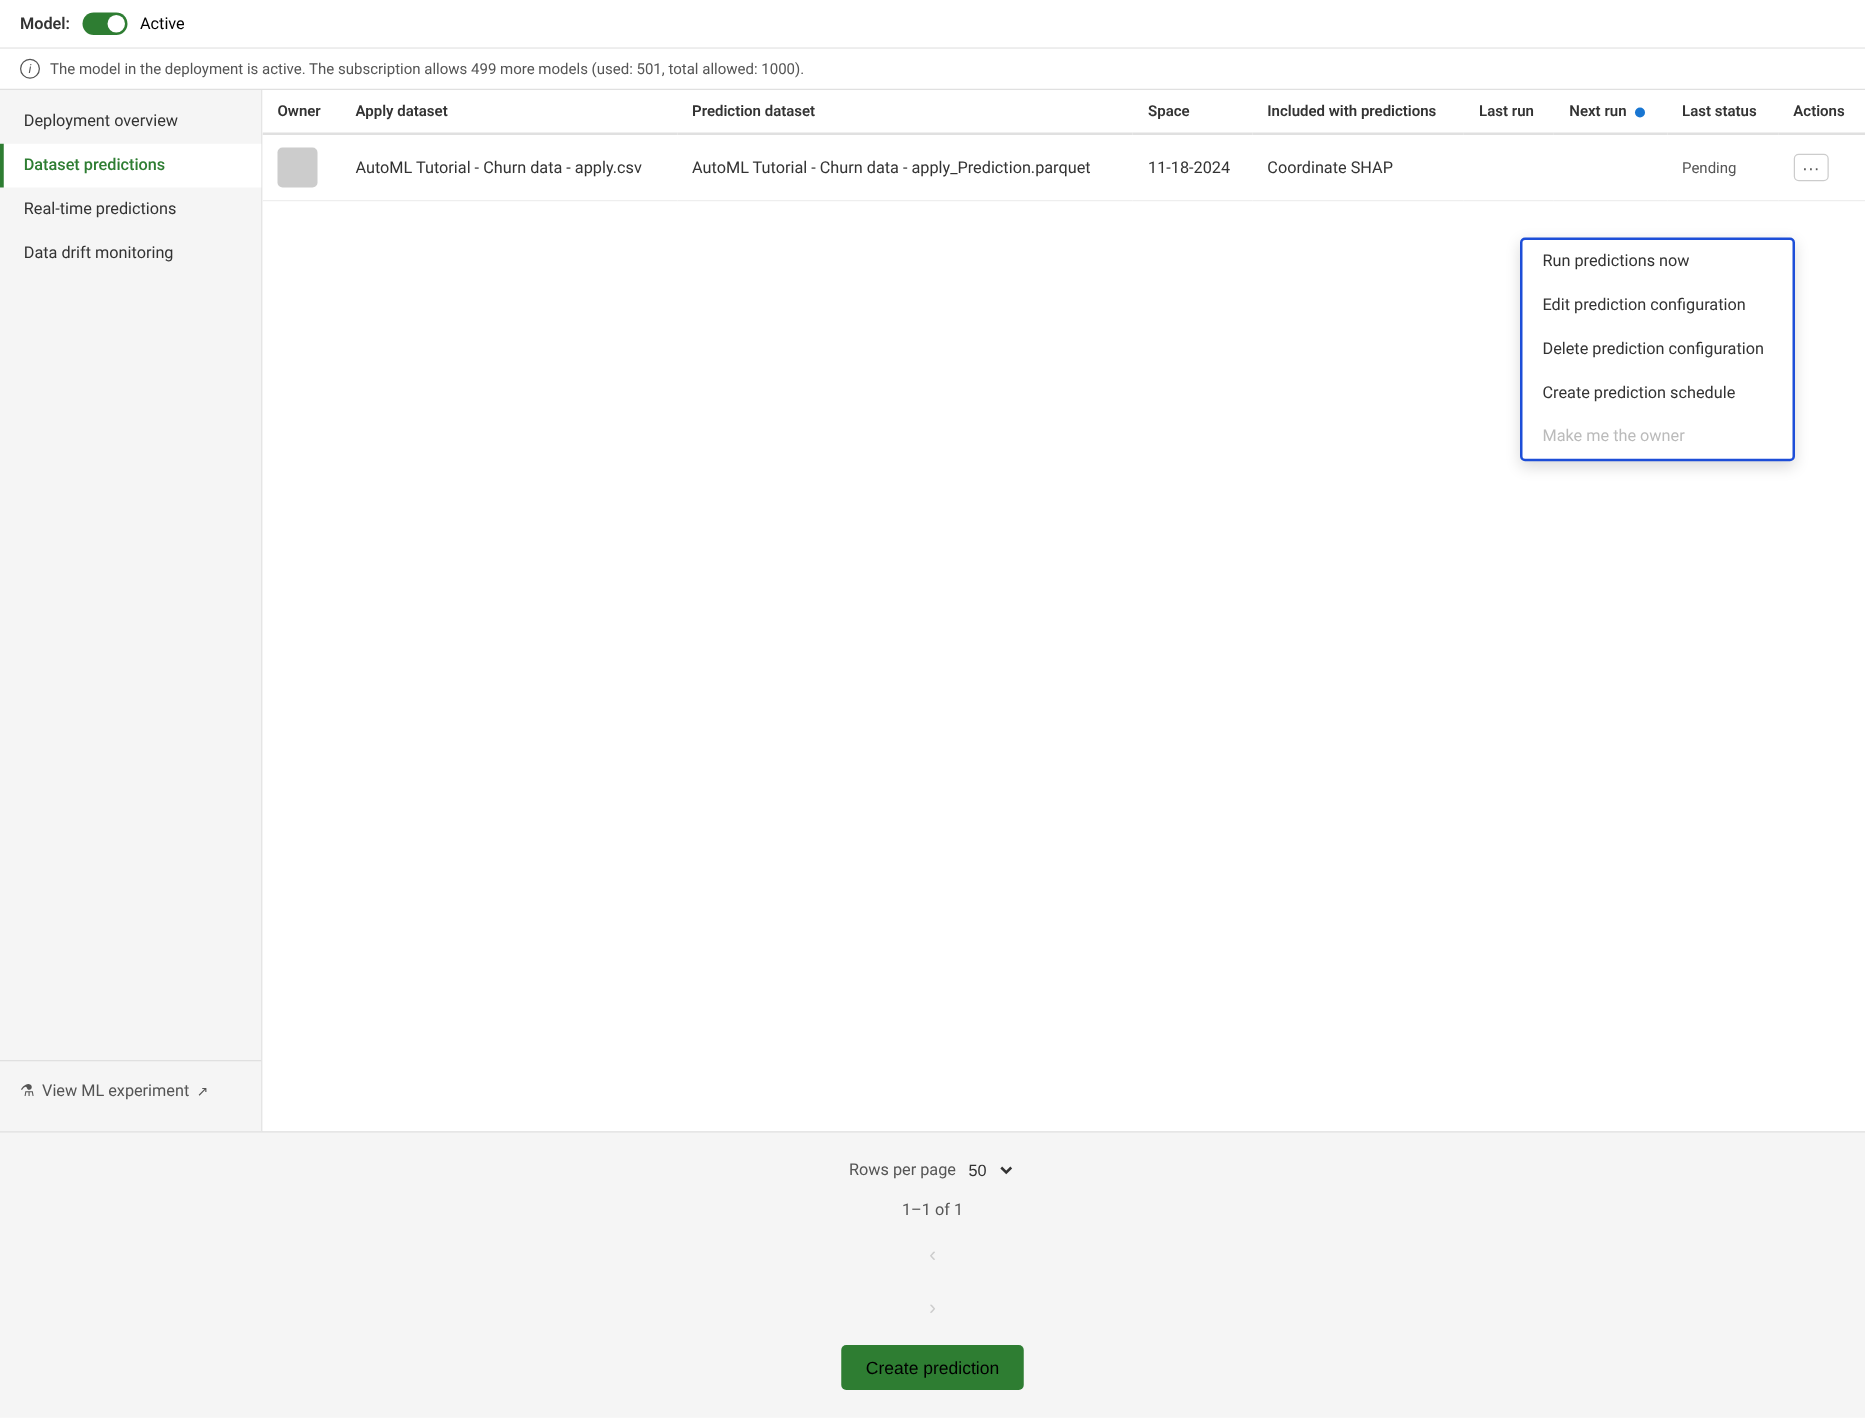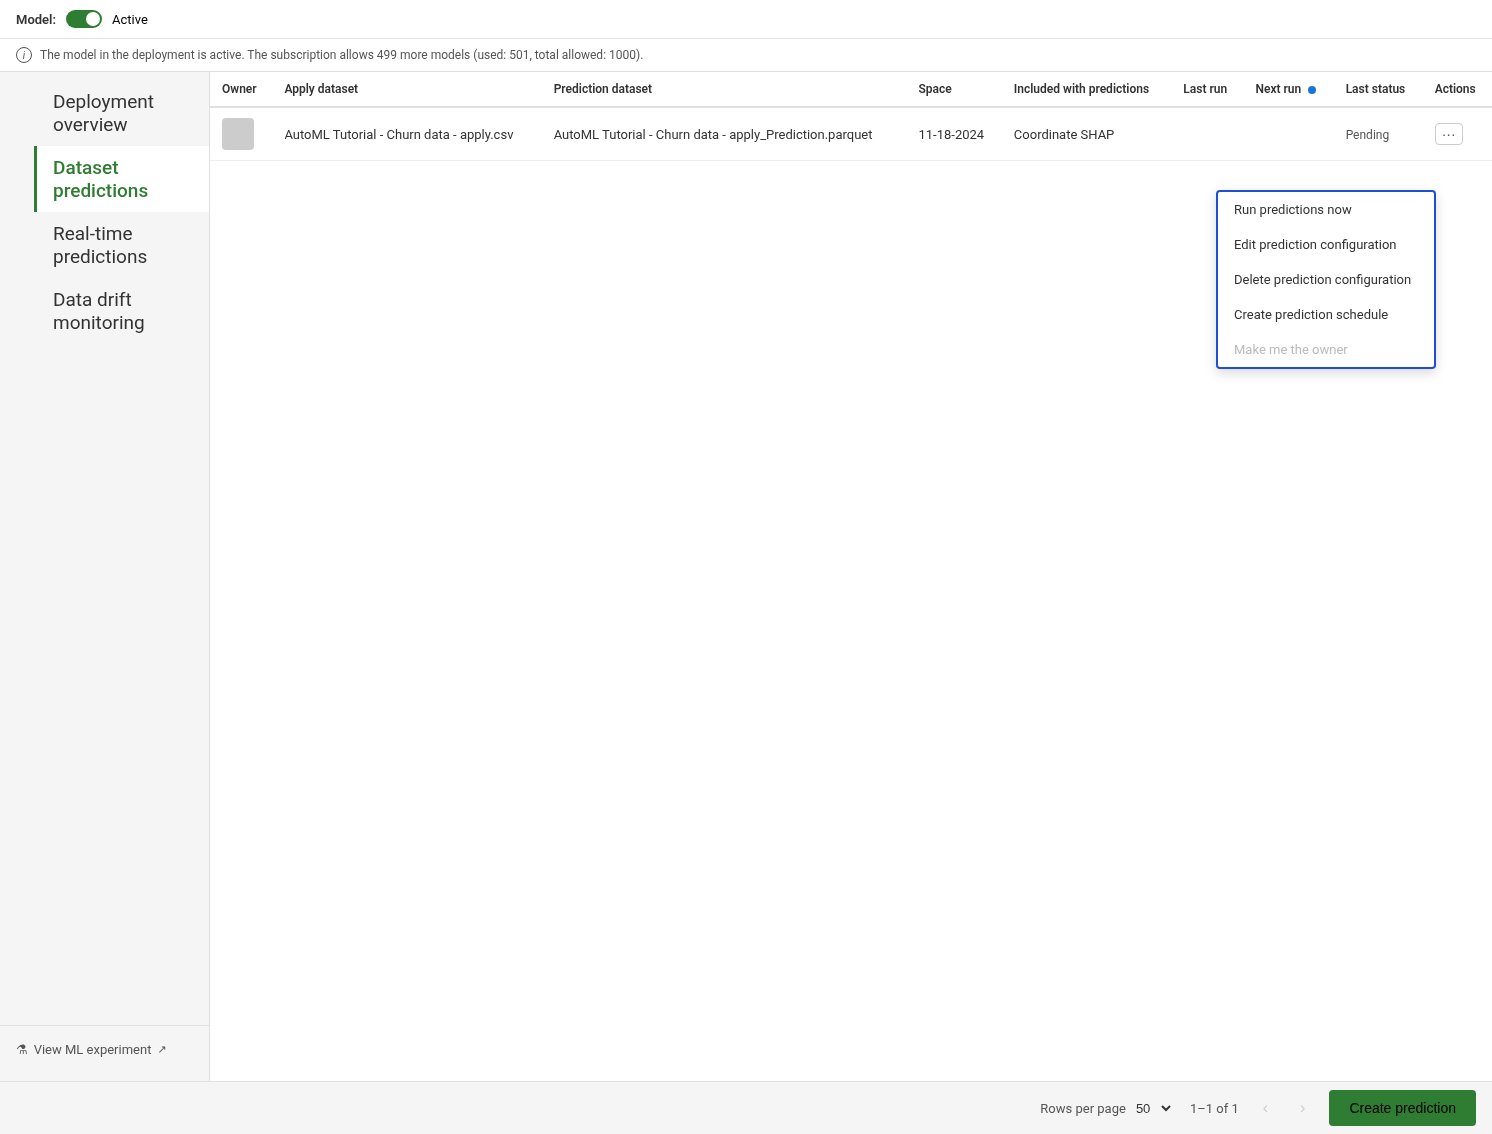--- a/index.html
+++ b/index.html
@@ -14,21 +14,21 @@
     .toggle-switch::after { content: ''; position: absolute; width: 14px; height: 14px; background: #fff; border-radius: 50%; top: 2px; right: 2px; }
     .active-label { color: #000000; font-size: 13px; }
     
     .info-bar { background: #fff; padding: 8px 16px; border-bottom: 1px solid #e0e0e0; display: flex; align-items: center; gap: 8px; font-size: 12px; color: #555; }
     .info-icon { width: 16px; height: 16px; border: 1px solid #555; border-radius: 50%; display: inline-flex; align-items: center; justify-content: center; font-size: 10px; font-style: italic; flex-shrink: 0; }
     
     .main-content { display: flex; flex: 1; overflow: hidden; }
     
     .sidebar { width: 210px; background: #f5f5f5; border-right: 1px solid #e0e0e0; padding: 8px 0; flex-shrink: 0; display: flex; flex-direction: column; }
     .sidebar-nav { flex: 1; }
-    .sidebar-item { padding: 10px 16px; cursor: pointer; font-size: 19px; color: #333; border-left: 3px solid transparent; margin-left: 34px; }
+    .sidebar-item { padding: 10px 16px; cursor: pointer; font-size: 13px; color: #333; border-left: 3px solid transparent; }
     .sidebar-item.active { background: #fff; border-left: 3px solid #2e7d32; font-weight: 500; color: #2e7d32; }
     .sidebar-bottom { padding: 16px; border-top: 1px solid #e0e0e0; }
     .view-ml-link { display: flex; align-items: center; gap: 6px; color: #555; font-size: 13px; cursor: pointer; text-decoration: none; }
     .external-icon { font-size: 11px; }
     
     .content-area { flex: 1; background: #fff; overflow: auto; position: relative; }
     
     .table-container { margin: 0; }
     table { width: 100%; border-collapse: collapse; }
     thead tr { background: #fff; border-bottom: 2px solid #e0e0e0; }
@@ -48,21 +48,21 @@
     .pagination-btn { background: none; border: none; cursor: pointer; padding: 4px 8px; font-size: 16px; color: #555; border-radius: 4px; }
     .pagination-btn:disabled { color: #ccc; cursor: default; }
     
     .create-prediction-btn { background: #2e7d32; color: #000000; border: none; padding: 10px 20px; border-radius: 4px; font-size: 14px; font-weight: 500; cursor: pointer; }
     
     
     .dropdown-menu { position: absolute; top: 118px; right: 56px; background: #fff; border: 2px solid #1d4ed8; border-radius: 4px; box-shadow: 0 4px 12px rgba(0,0,0,0.15); z-index: 100; min-width: 220px; }
     .dropdown-item { padding: 10px 16px; font-size: 13px; cursor: pointer; color: #333; }
     .dropdown-item.disabled { color: #bbb; cursor: default; }
     
-    .bottom-bar { display: flex; align-items: center; justify-content: flex-end; padding: 8px 16px; background: #f5f5f5; border-top: 1px solid #e0e0e0; gap: 16px; }
+    .bottom-bar { display: flex; align-items: center; justify-content: flex-end; padding: 22px 16px; background: #f5f5f5; border-top: 1px solid #e0e0e0; gap: 16px; flex-direction: column; }
   </style>
 </head>
 <body>
 
 <div class="app-container">
 
   <div class="top-bar">
     <span class="model-label">Model:</span>
     <div class="toggle">
       <div class="toggle-switch"></div>

